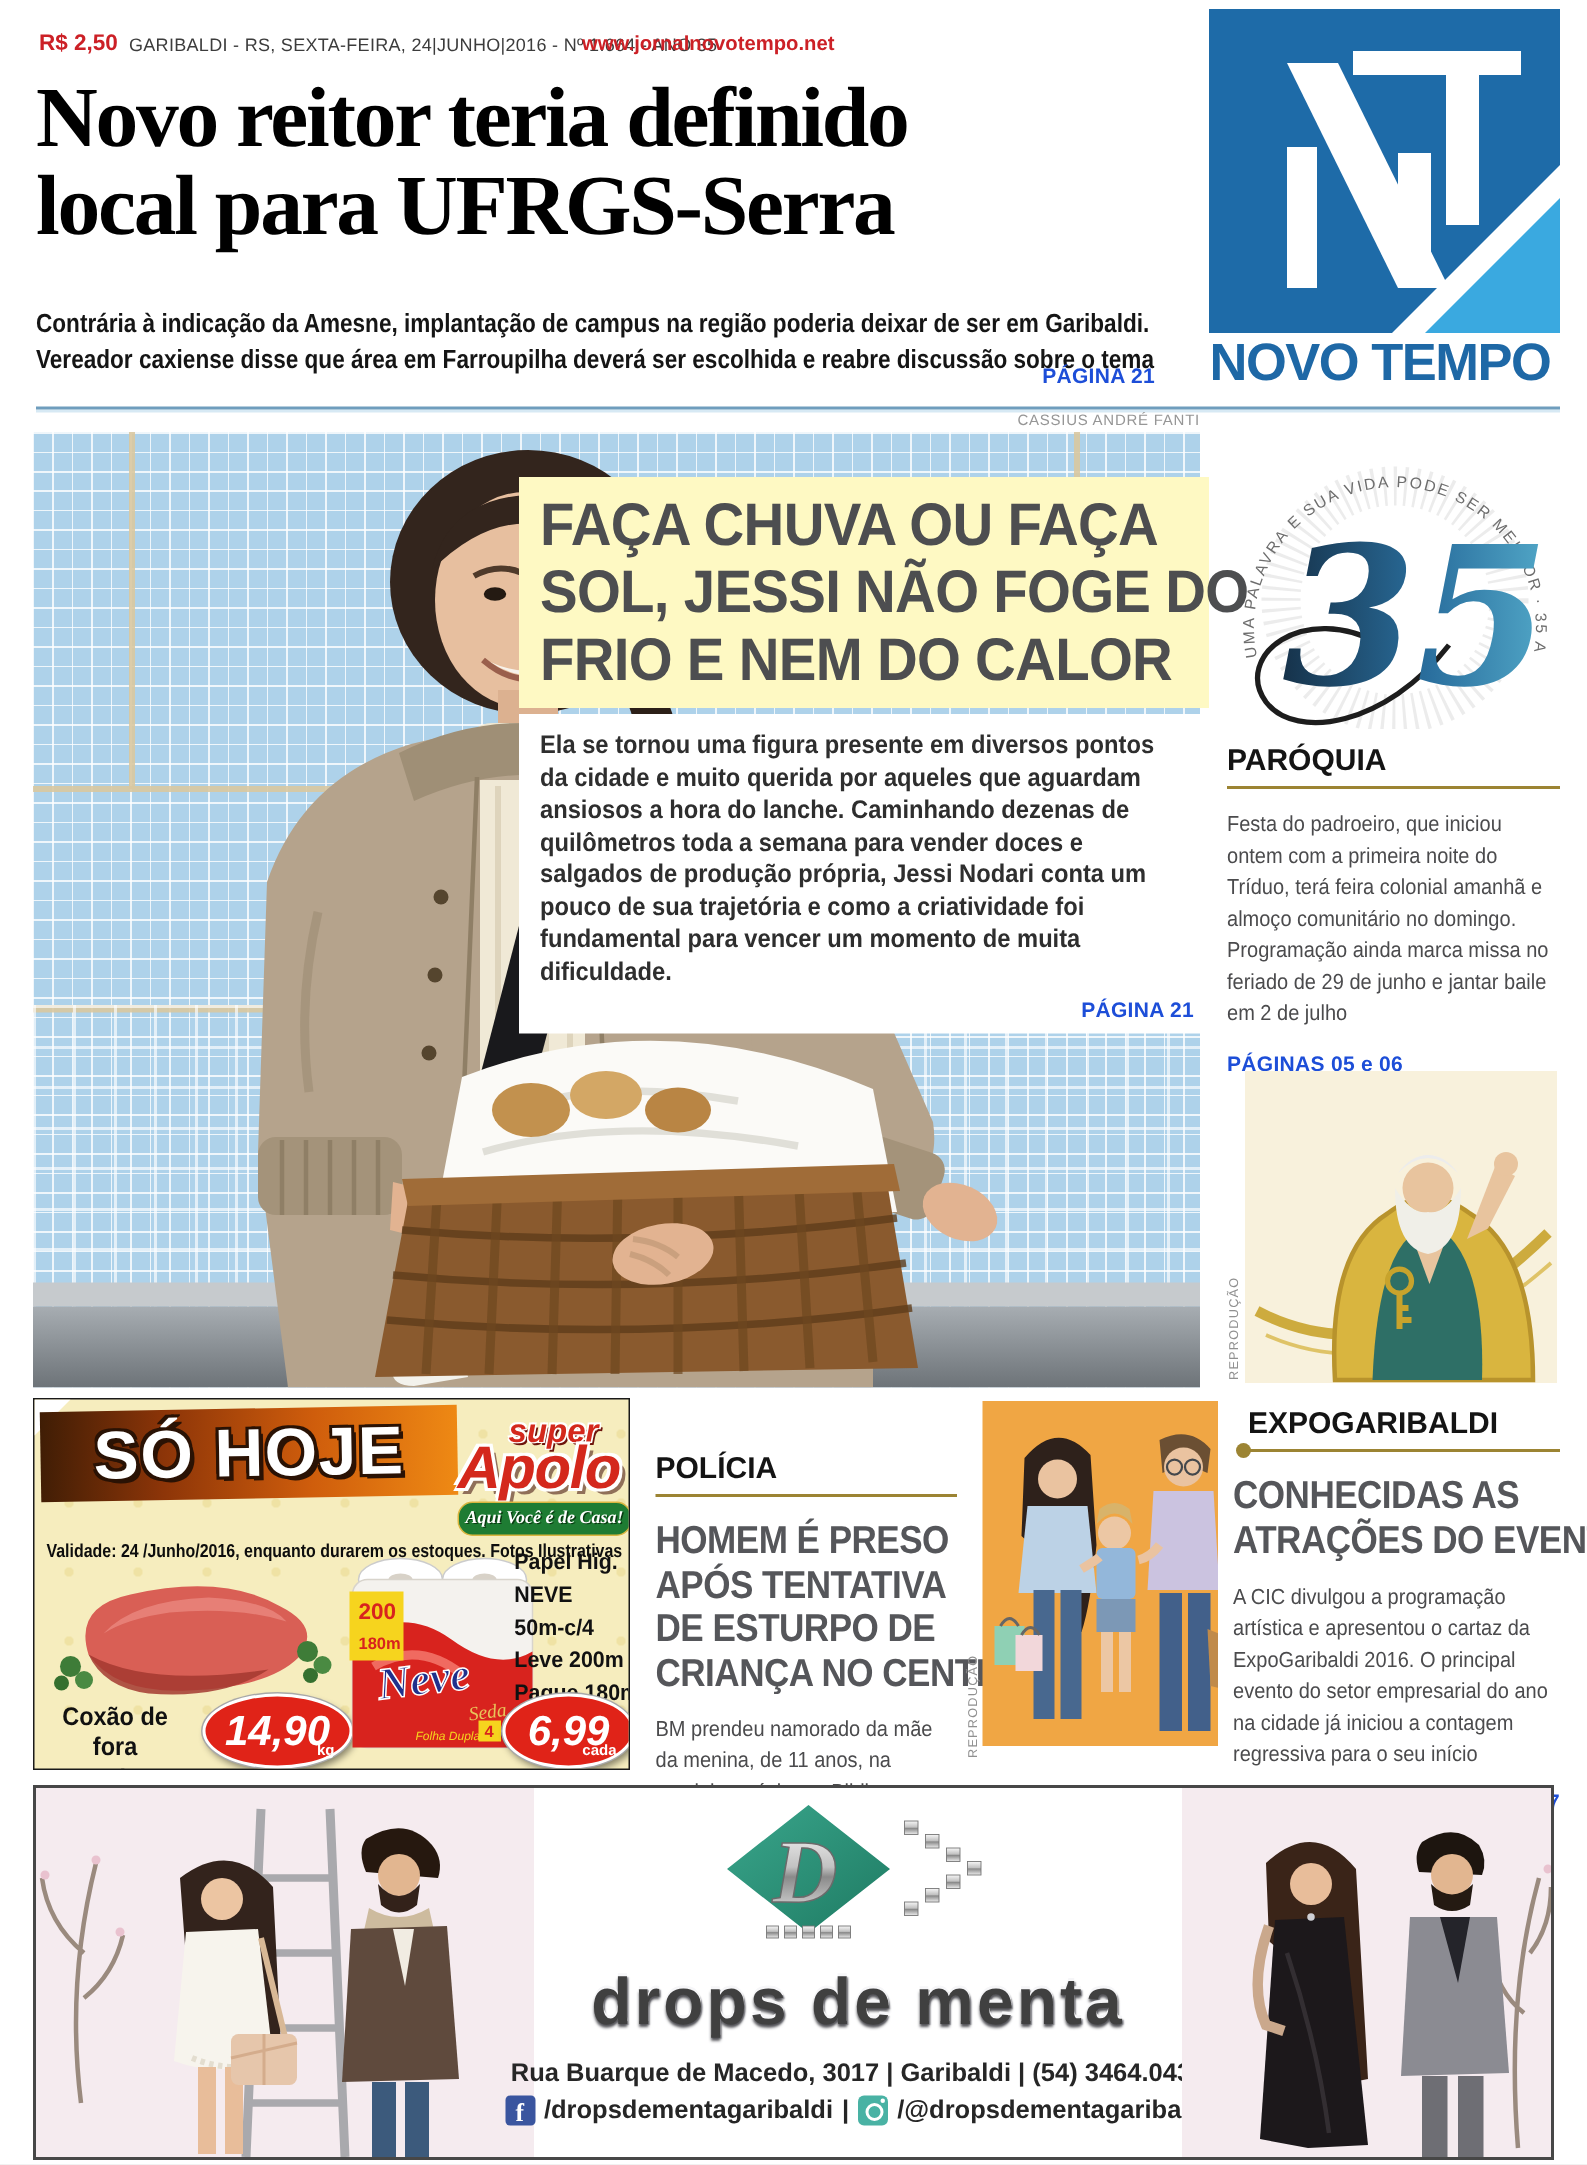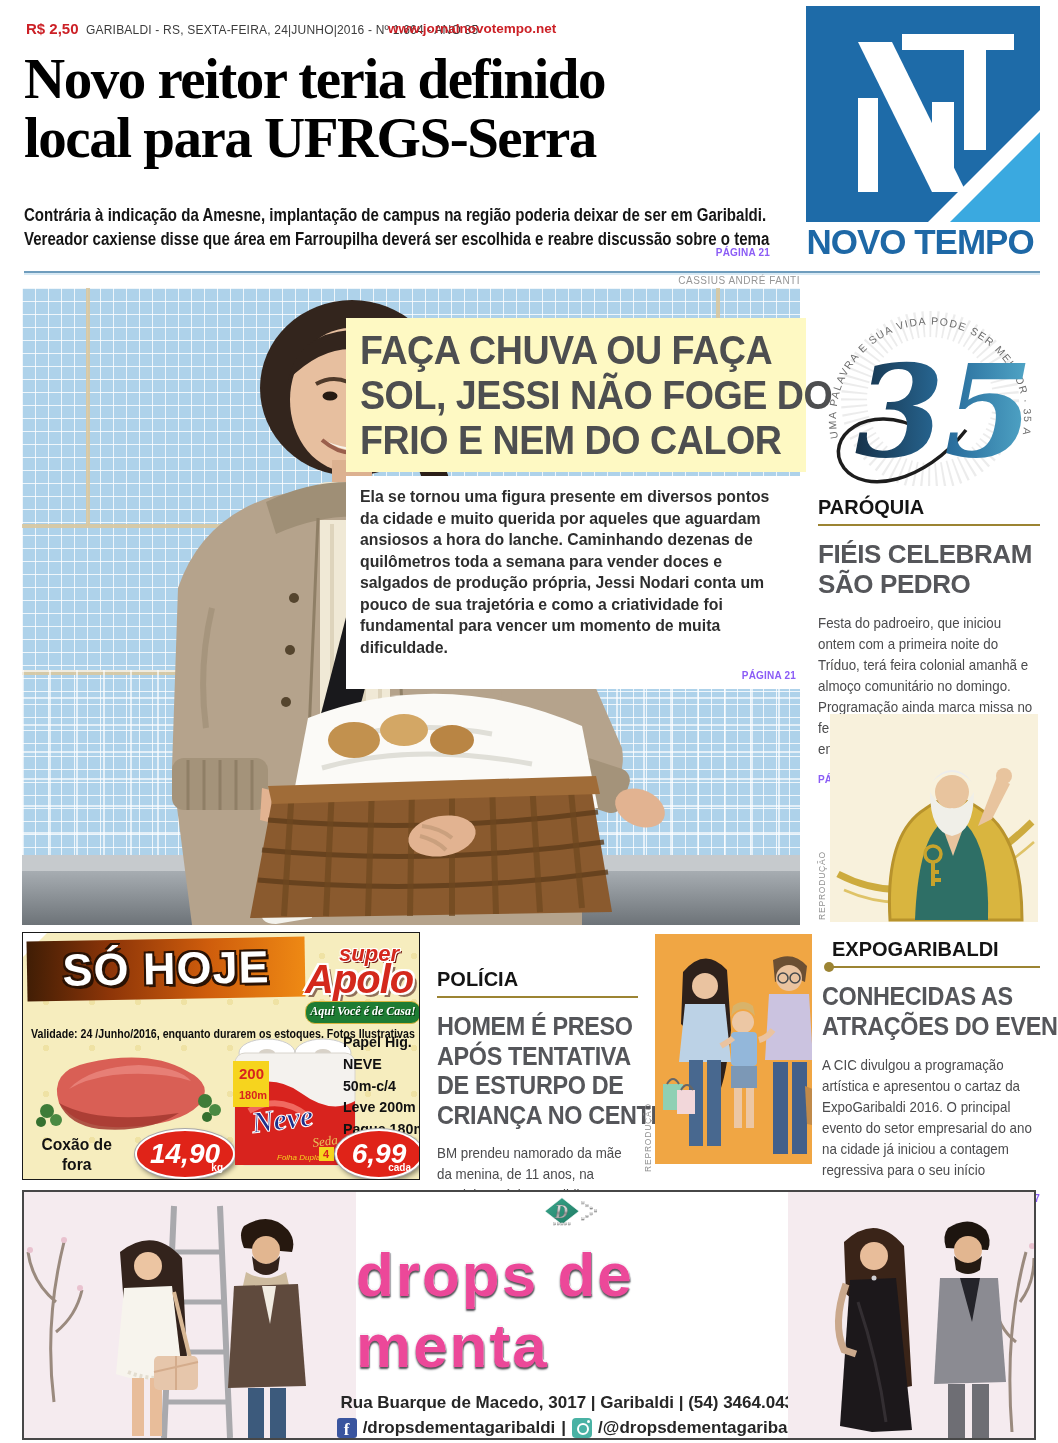--- a/index.html
+++ b/index.html
@@ -1,20 +1,20 @@
 <!DOCTYPE html>
 <html><head>
 <meta charset="utf-8">
 <style>
   html,body{margin:0;padding:0;background:#e8e8e8;}
   .page{position:relative;width:1058px;height:1443px;background:#fff;overflow:hidden;
         font-family:"Liberation Sans",sans-serif;color:#111;}
   .abs{position:absolute;}
   .nowrap{white-space:nowrap;display:block;transform-origin:left center;}
-  .pageref{font-weight:800;color:#8b5cf6;font-size:10px;letter-spacing:.2px;}
+  .pageref{font-weight:800;color:#1d4ed8;font-size:14px;letter-spacing:.2px;}
   
   .mh-price{left:26px;top:20px;font-size:15px;font-weight:800;color:#cc2026;}
   .mh-date{left:86px;top:23px;font-size:12px;color:#3c3c3c;letter-spacing:.2px;}
   .mh-site{left:388px;top:21px;font-size:13.5px;font-weight:800;color:#cc2026;}
   .nt-logo{left:806px;top:6px;}
   .nt-brand{left:800px;top:222px;width:240px;text-align:center;font-size:35px;font-weight:800;
             color:#1e68a6;letter-spacing:-1px;}
   
   .lead-h{left:24px;top:50px;font-family:"Liberation Serif",serif;font-weight:700;font-size:57px;
           line-height:1.03;letter-spacing:-1.5px;color:#000;}
@@ -93,21 +93,21 @@
   .expo .rule-gold::before{content:"";position:absolute;left:-8px;top:-4px;width:10px;height:10px;border-radius:50%;background:#9c8433;}
   .expo .sec-head{margin-top:14px;}
   .expo .sec-head .ln{transform:scaleX(.9);}
   .expo .sec-body{margin-top:14px;width:238px;}
   .expo .pageref{display:block;margin-top:12px;text-align:right;}
   
   .menta{left:22px;top:1190px;width:1014px;height:250px;border:2px solid #474747;box-sizing:border-box;background:#fff;overflow:hidden;}
   .menta-left{position:absolute;left:0;top:0;bottom:0;width:332px;background:#f5ebef;}
   .menta-right{position:absolute;right:0;top:0;bottom:0;width:246px;background:#f5ebef;}
   .menta-center{position:absolute;left:332px;right:246px;top:0;bottom:0;display:flex;flex-direction:column;align-items:center;}
-  .chrome-text{font-size:62px;font-weight:800;letter-spacing:2px;color:#ec4899;
+  .chrome-text{font-size:44px;font-weight:800;letter-spacing:2px;color:#404040;
       text-shadow:0 -2px 0 #f6f6f8,0 2px 2px #55555a,1px 1px 1px #8a8a90;margin-top:12px;}
   .menta-addr{margin-top:12px;font-size:17px;font-weight:700;color:#262626;white-space:nowrap;}
   .menta-social{margin-top:5px;display:flex;align-items:center;gap:6px;font-size:17px;font-weight:700;color:#262626;white-space:nowrap;}
   .fb-ic{position:relative;width:20px;height:20px;border-radius:3px;background:#3a559f;display:inline-block;}
   .fb-ic::after{content:"f";position:absolute;left:7px;bottom:0;color:#fff;font-family:"Liberation Serif",serif;
       font-size:17px;font-weight:700;line-height:1;}
   .ig-ic{position:relative;width:20px;height:20px;border-radius:4px;background:#49b2a4;display:inline-block;}
   .ig-ic::before{content:"";position:absolute;left:5px;top:5px;width:8px;height:8px;border:2px solid #fff;border-radius:50%;}
   .ig-ic::after{content:"";position:absolute;right:2px;top:2px;width:3px;height:3px;background:#fff;border-radius:50%;}
 </style>
@@ -230,24 +230,20 @@
         <textPath href="#arc35">UMA PALAVRA E SUA VIDA PODE SER MELHOR · 35 ANOS ·</textPath>
       </text>
       <path d="M106 142 C 52 112 6 150 28 180 C 48 206 108 196 150 142" stroke="#1d1d1d" stroke-width="3.5" fill="none"></path>
       <text x="128" y="168" text-anchor="middle" font-family="DejaVu Serif,serif" font-style="italic" font-weight="bold" font-size="128" fill="url(#grad35)">35</text>
     </svg>
   </div>
 
   <div class="abs paroquia">
     <div class="rcol-kicker">PARÓQUIA</div>
     <div class="rule-gold"></div>
-    <div class="sec-head">
-      <span class="nowrap ln">FIÉIS CELEBRAM</span>
-      <span class="nowrap ln">SÃO PEDRO</span>
-    </div>
     <div class="sec-body fit92">Festa do padroeiro, que iniciou ontem com a primeira noite do Tríduo, terá feira colonial amanhã e almoço comunitário no domingo. Programação ainda marca missa no feriado de 29 de junho e jantar baile em 2 de julho</div>
     <span class="pageref">PÁGINAS 05 e 06</span>
   </div>
 
   <div class="abs saint">
     <svg width="208" height="208" viewBox="0 0 208 208">
       <path d="M8 160 Q100 208 202 108" stroke="#c8a32c" stroke-width="7" fill="none" opacity=".9"></path>
       <path d="M14 176 Q104 216 204 128" stroke="#d8b84a" stroke-width="2.5" fill="none" opacity=".8"></path>
       <path d="M60 206 Q55 120 95 95 Q122 74 150 95 Q192 120 192 206 Z" fill="#d9b53f" stroke="#b8932c" stroke-width="3"></path>
       <path d="M85 206 Q88 130 110 110 L136 110 Q160 135 158 206 Z" fill="#2e6f66"></path>

